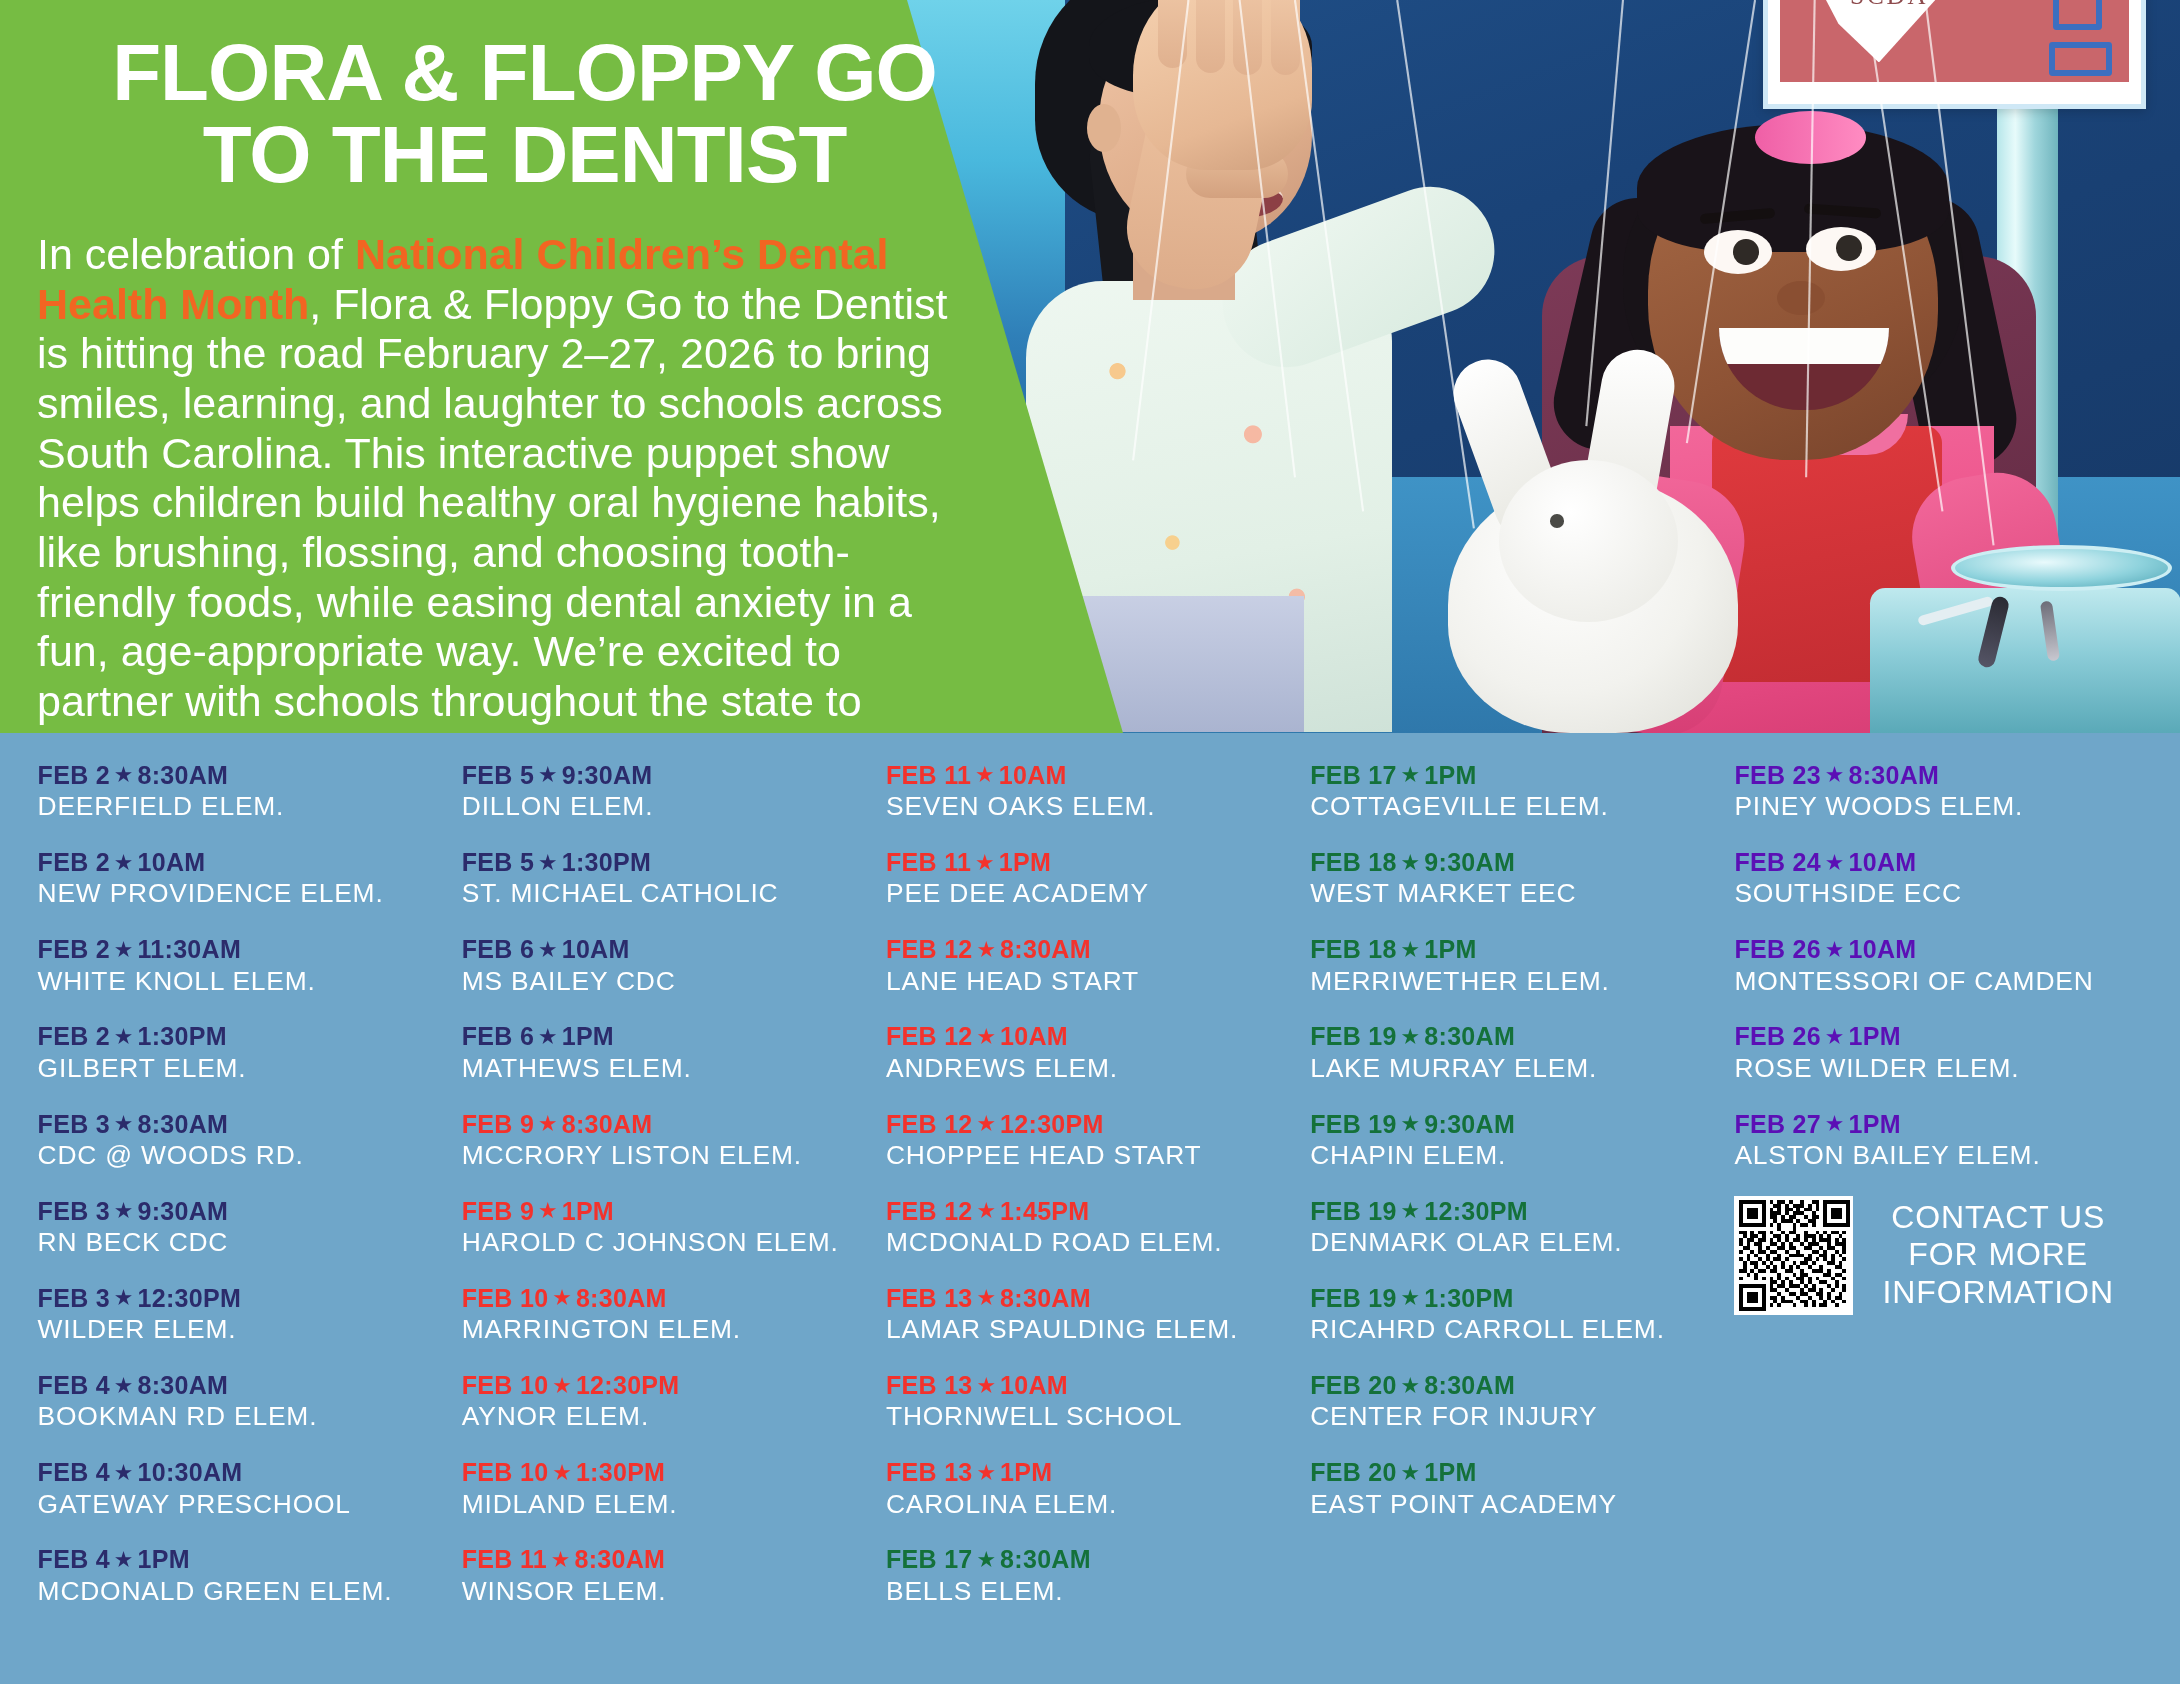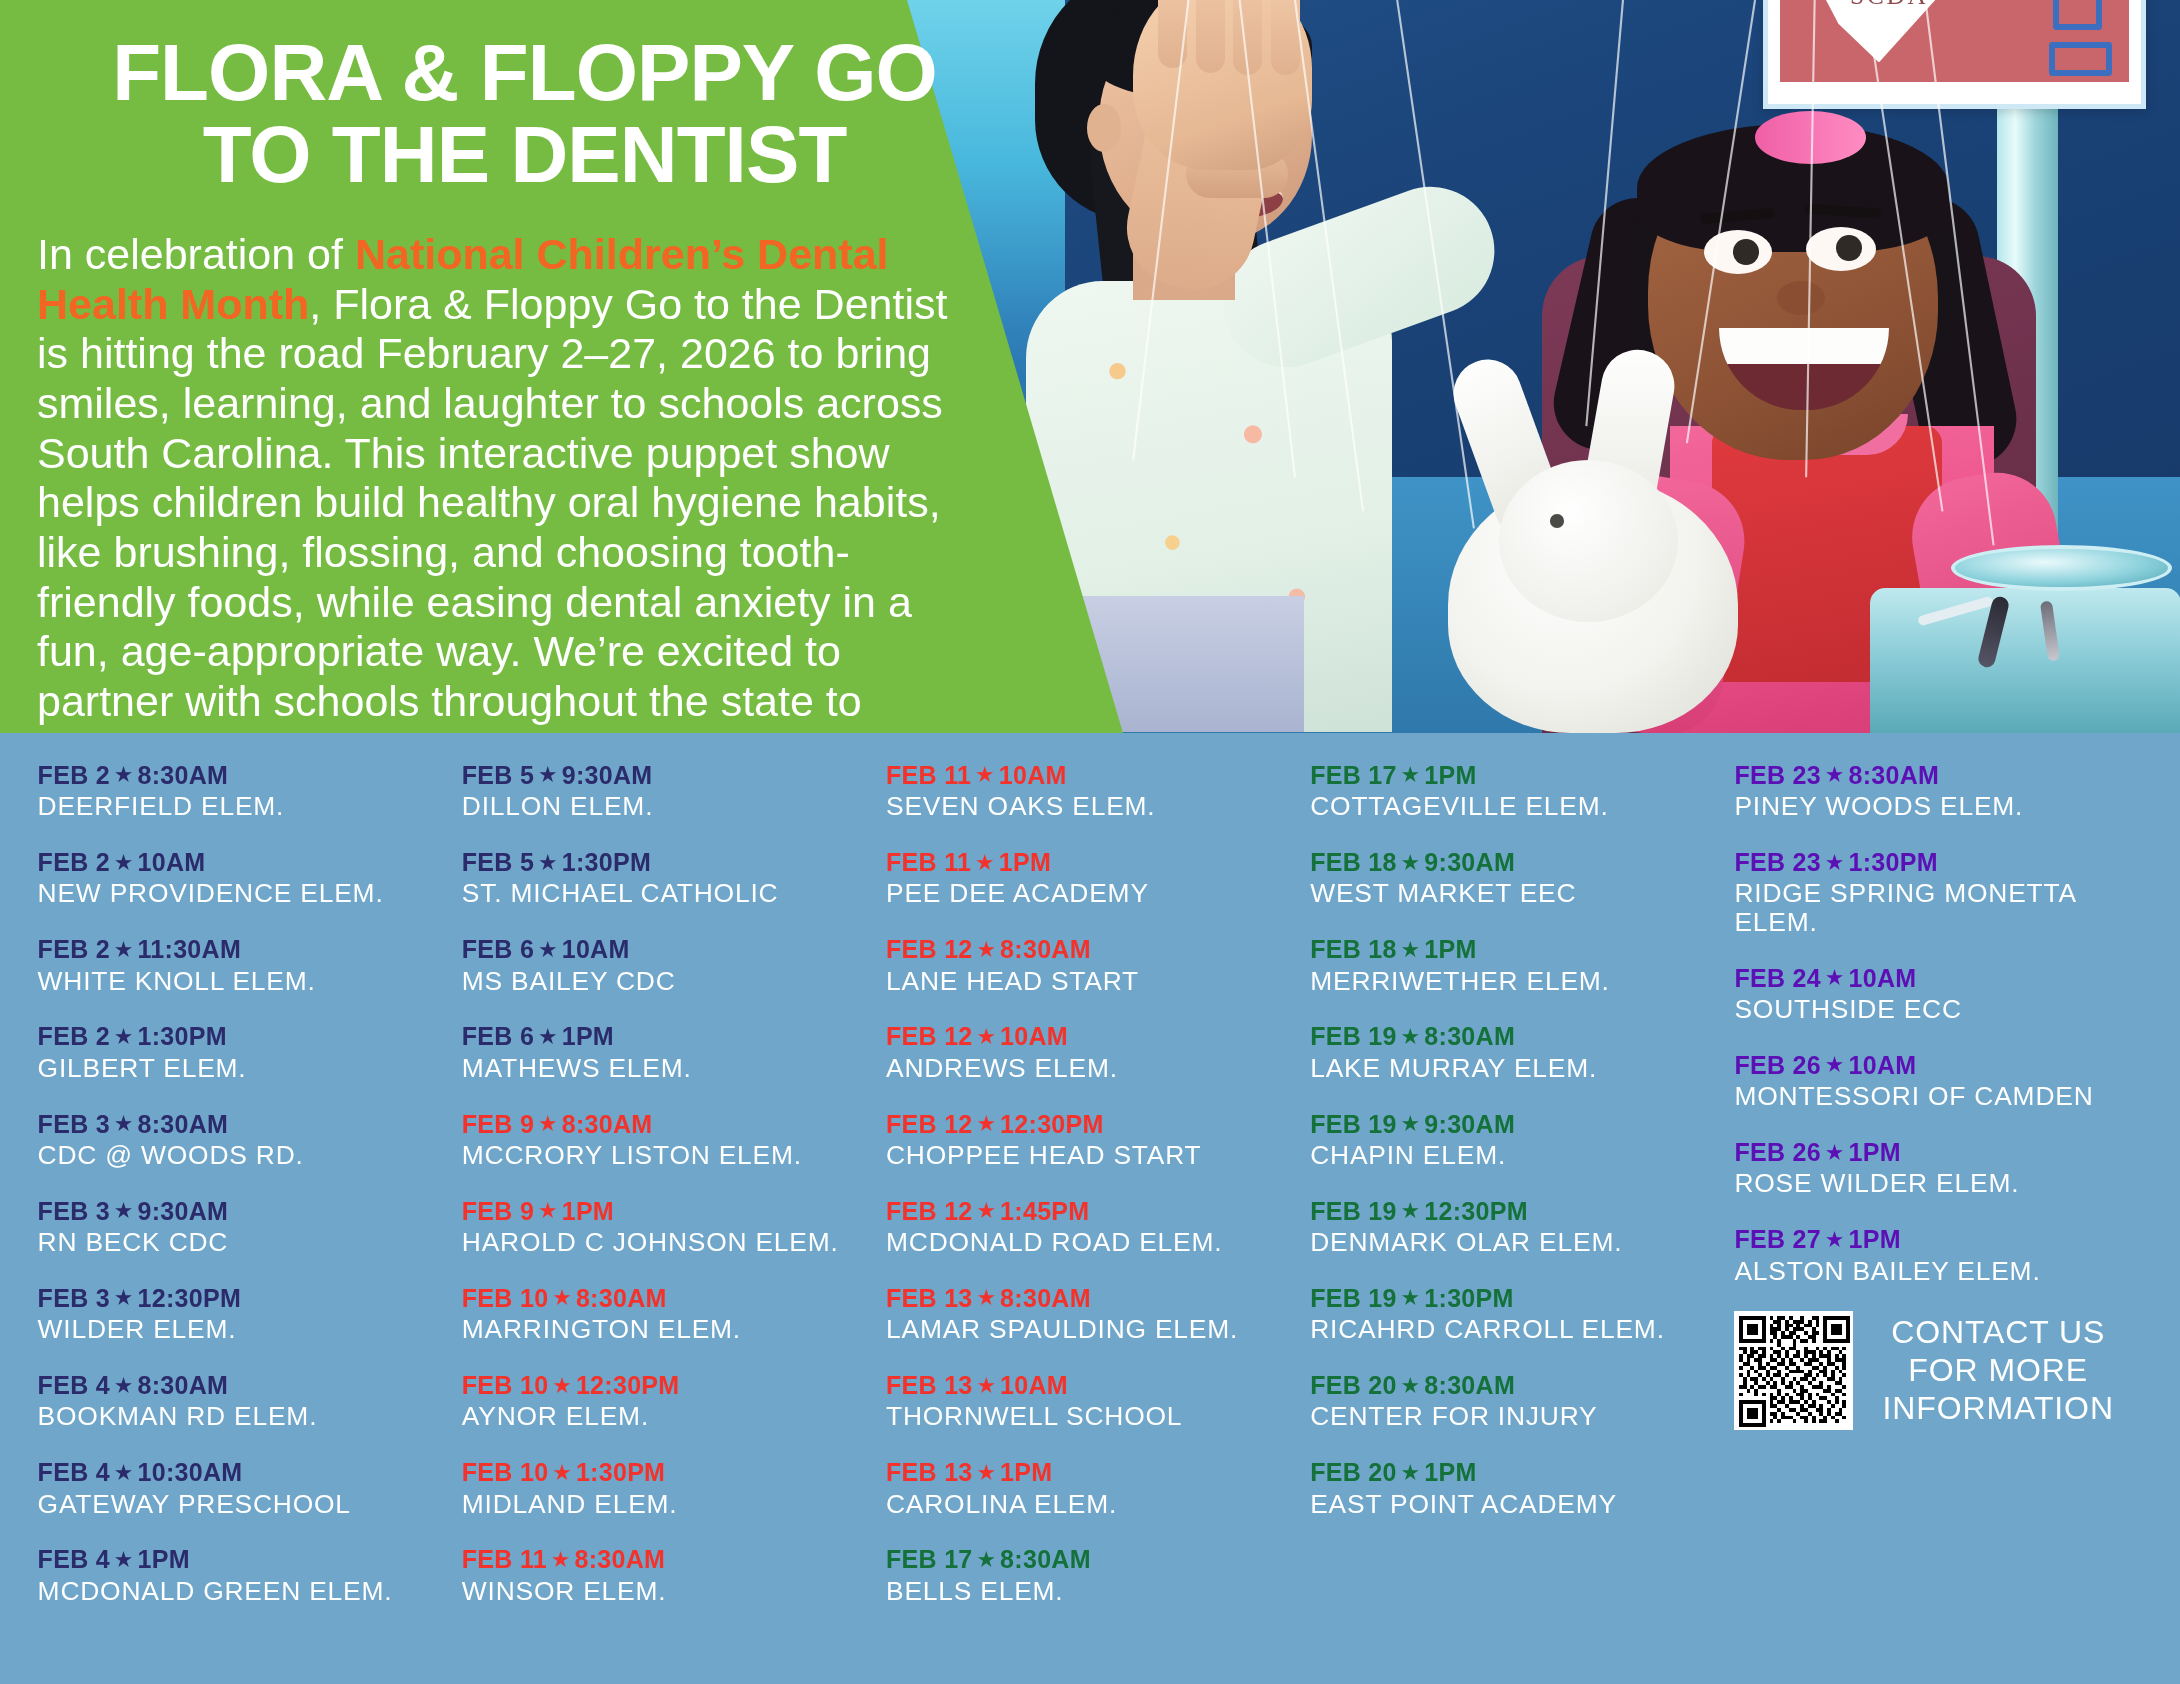--- a/index.html
+++ b/index.html
@@ -497,24 +497,20 @@
         </div>
         <div class="ev wk-green">
           <div class="when"><span>FEB 20</span><span class="star">★</span><span>1PM</span></div>
           <div class="where">EAST POINT ACADEMY</div>
         </div>
       </div>
     <div class="col c5">
         <div class="ev wk-purple">
           <div class="when"><span>FEB 23</span><span class="star">★</span><span>8:30AM</span></div>
           <div class="where">PINEY WOODS ELEM.</div>
-        </div>
-        <div class="ev wk-purple">
-          <div class="when"><span>FEB 23</span><span class="star">★</span><span>1:30PM</span></div>
-          <div class="where">RIDGE SPRING MONETTA ELEM.</div>
         </div>
         <div class="ev wk-purple">
           <div class="when"><span>FEB 24</span><span class="star">★</span><span>10AM</span></div>
           <div class="where">SOUTHSIDE ECC</div>
         </div>
         <div class="ev wk-purple">
           <div class="when"><span>FEB 26</span><span class="star">★</span><span>10AM</span></div>
           <div class="where">MONTESSORI OF CAMDEN</div>
         </div>
         <div class="ev wk-purple">

